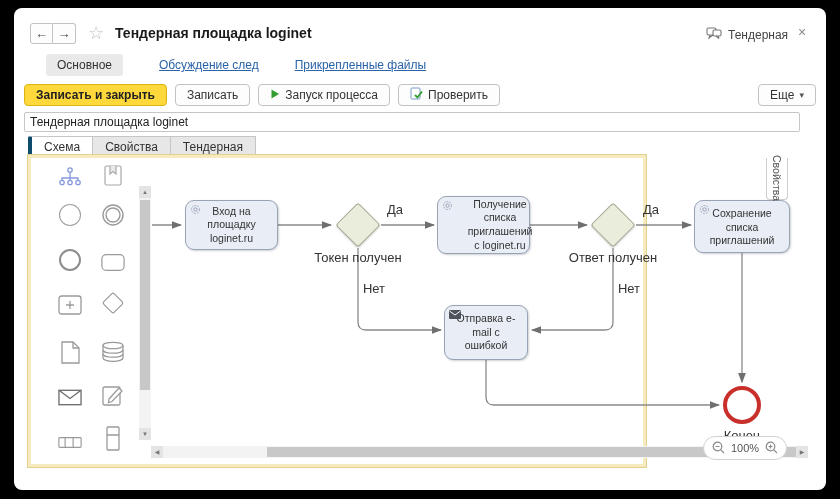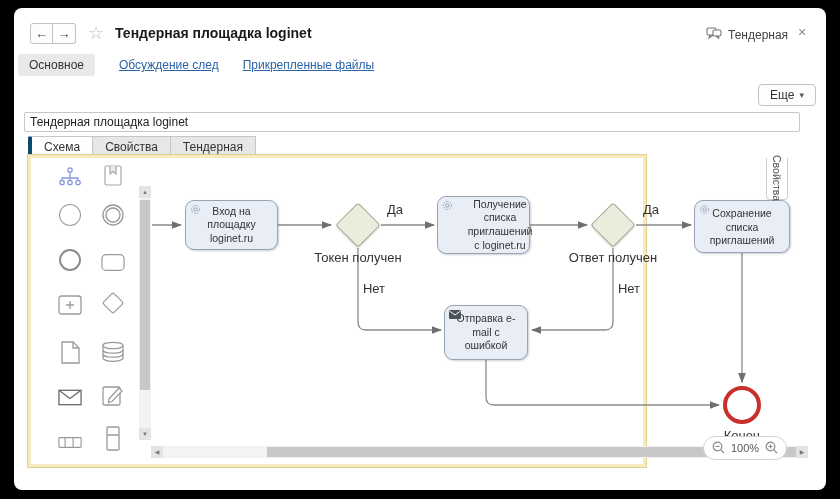--- a/index.html
+++ b/index.html
@@ -10,21 +10,21 @@
   .navbtns { position:absolute; left:16px; top:15px; display:flex; }
   .navbtn { width:23px; height:21px; background:#fdfdfd; border:1px solid #c2c2c2; color:#444; font-size:13px; line-height:19px; text-align:center; cursor:default; }
   .navbtn.back { border-radius:3px 0 0 3px; }
   .navbtn.fwd  { border-radius:0 3px 3px 0; border-left:none; }
   .star { position:absolute; left:74px; top:14px; font-size:18px; color:#c0c0c0; }
   .title { position:absolute; left:101px; top:17px; font-size:14px; font-weight:bold; color:#1a1a1a; }
   .discuss { position:absolute; left:692px; top:19px; display:flex; align-items:center; gap:6px; font-size:12px; color:#444; }
   .close-x { position:absolute; left:780px; top:16px; font-size:14px; color:#888; width:16px; text-align:center; }
 
   
-  .navrow { position:absolute; left:4px; top:46px; display:flex; align-items:center; gap:24px; font-size:12px; }
+  .navrow { position:absolute; left:32px; top:46px; display:flex; align-items:center; gap:36px; font-size:12px; }
   .navpill { background:#e9e9e9; border-radius:3px; padding:4px 11px; color:#333; }
   .navlink { color:#2b63a8; text-decoration:underline; }
 
   
   .toolbar { position:absolute; left:10px; top:76px; height:22px; display:flex; gap:8px; }
   .btn { height:22px; border:1px solid #c2c2c2; border-radius:4px; background:#fdfdfd; font-size:12px; color:#333; display:flex; align-items:center; justify-content:center; gap:5px; padding:0 11px; }
   .btn.primary { background:#ffd83c; border-color:#dcb411; font-weight:bold; color:#222; }
   .btn-more { position:absolute; left:744px; top:76px; }
 
   
@@ -88,20 +88,41 @@
     <span>Тендерная</span>
   </div>
   <div class="close-x">×</div>
 
   <div class="navrow">
     <span class="navpill">Основное</span>
     <a class="navlink">Обсуждение след</a>
     <a class="navlink">Прикрепленные файлы</a>
   </div>
 
+  <div class="toolbar">
+    <div class="btn primary">Записать и закрыть</div>
+    <div class="btn">Записать</div>
+    <div class="btn">
+      <span>
+        <svg width="10" height="10" viewBox="0 0 10 10">
+            <polygon points="1.5,0.5 9,5 1.5,9.5" fill="#2f9e2f"></polygon>
+          </svg>
+      </span>
+      <span>Запуск процесса</span>
+    </div>
+    <div class="btn">
+      <span>
+        <svg width="13" height="13" viewBox="0 0 13 13">
+          <rect x="1" y="1" width="9" height="11" rx="1" fill="#fff" stroke="#7a9cc6" stroke-width="1"></rect>
+          <path d="M5 8 L7.5 10.5 L12 4.5" fill="none" stroke="#2f9e2f" stroke-width="1.8"></path>
+        </svg>
+      </span>
+      <span>Проверить</span>
+    </div>
+  </div>
   <div class="btn btn-more">
     <span>Еще</span>
     <span style="font-size:9px;color:#555;">▾</span>
   </div>
 
   <input class="name-input" value="Тендерная площадка loginet" style="">
 
   <div class="tabs">
     <div class="tab active">Схема</div>
     <div class="tab">Свойства</div>

